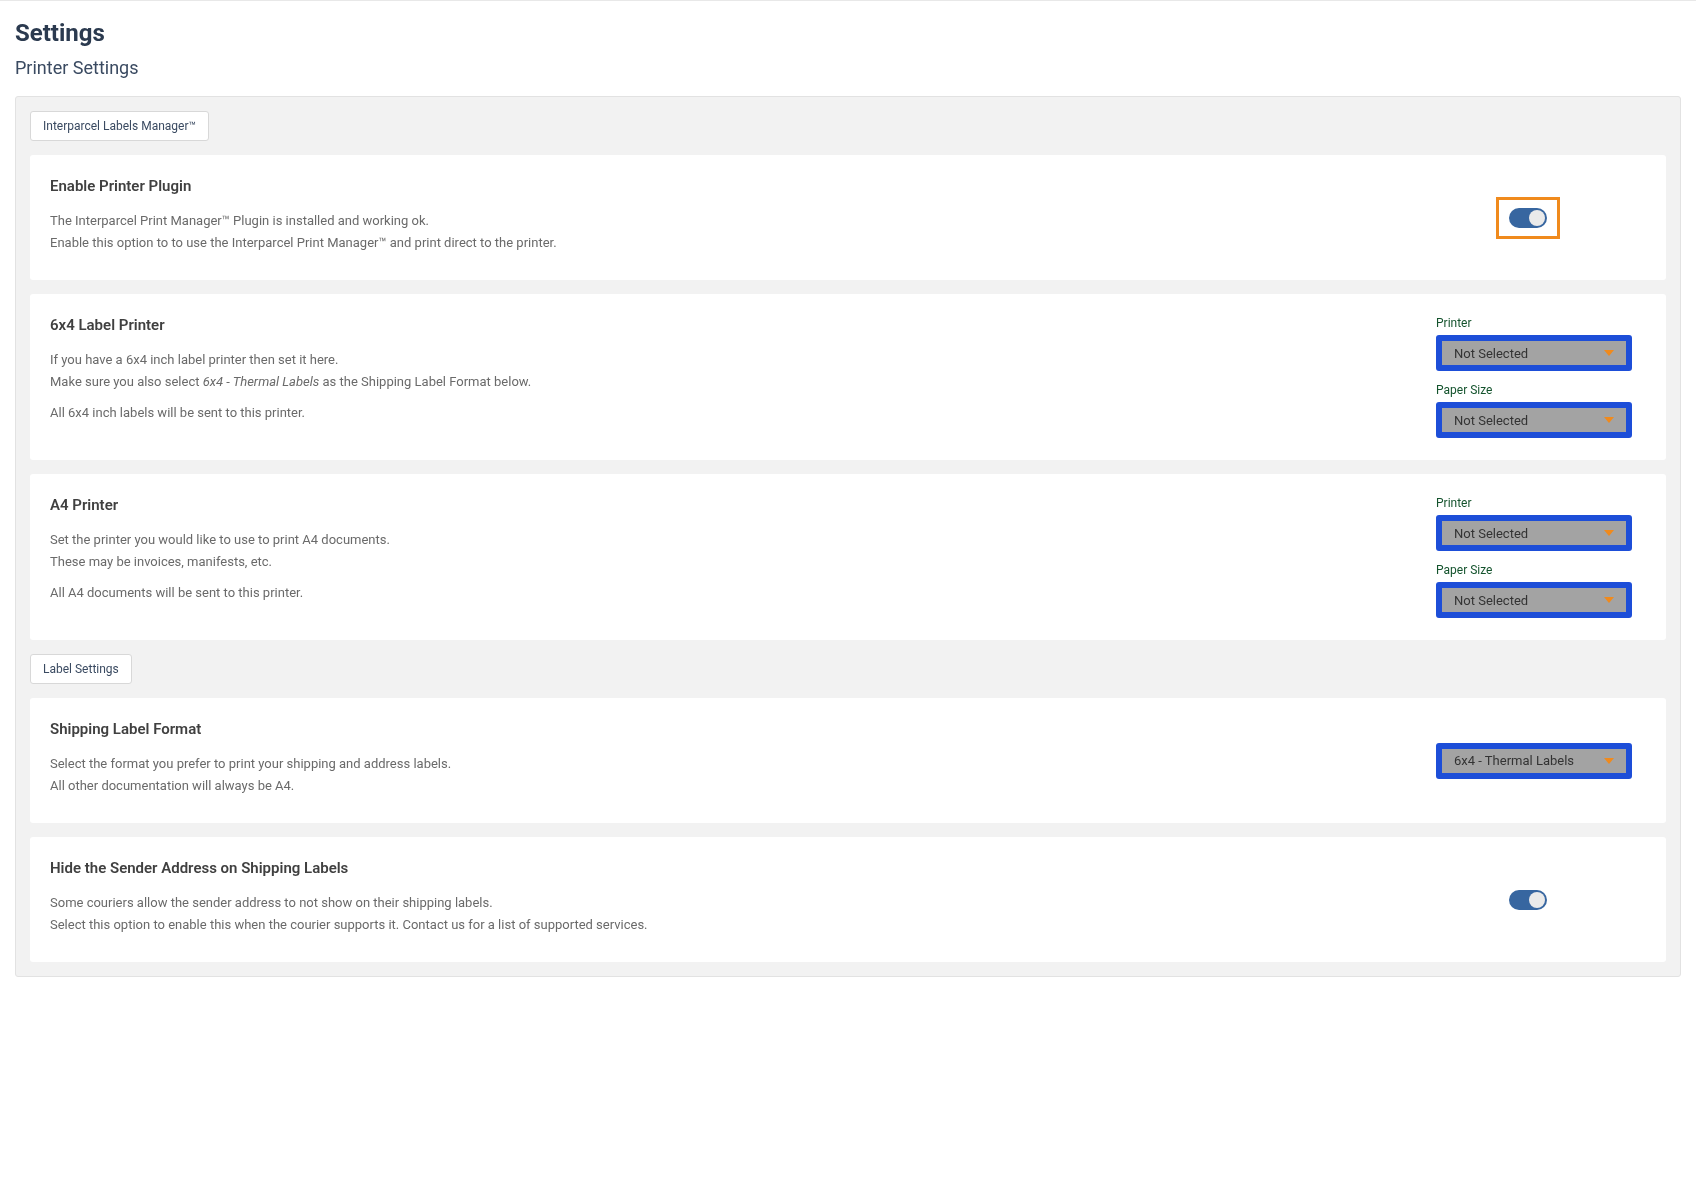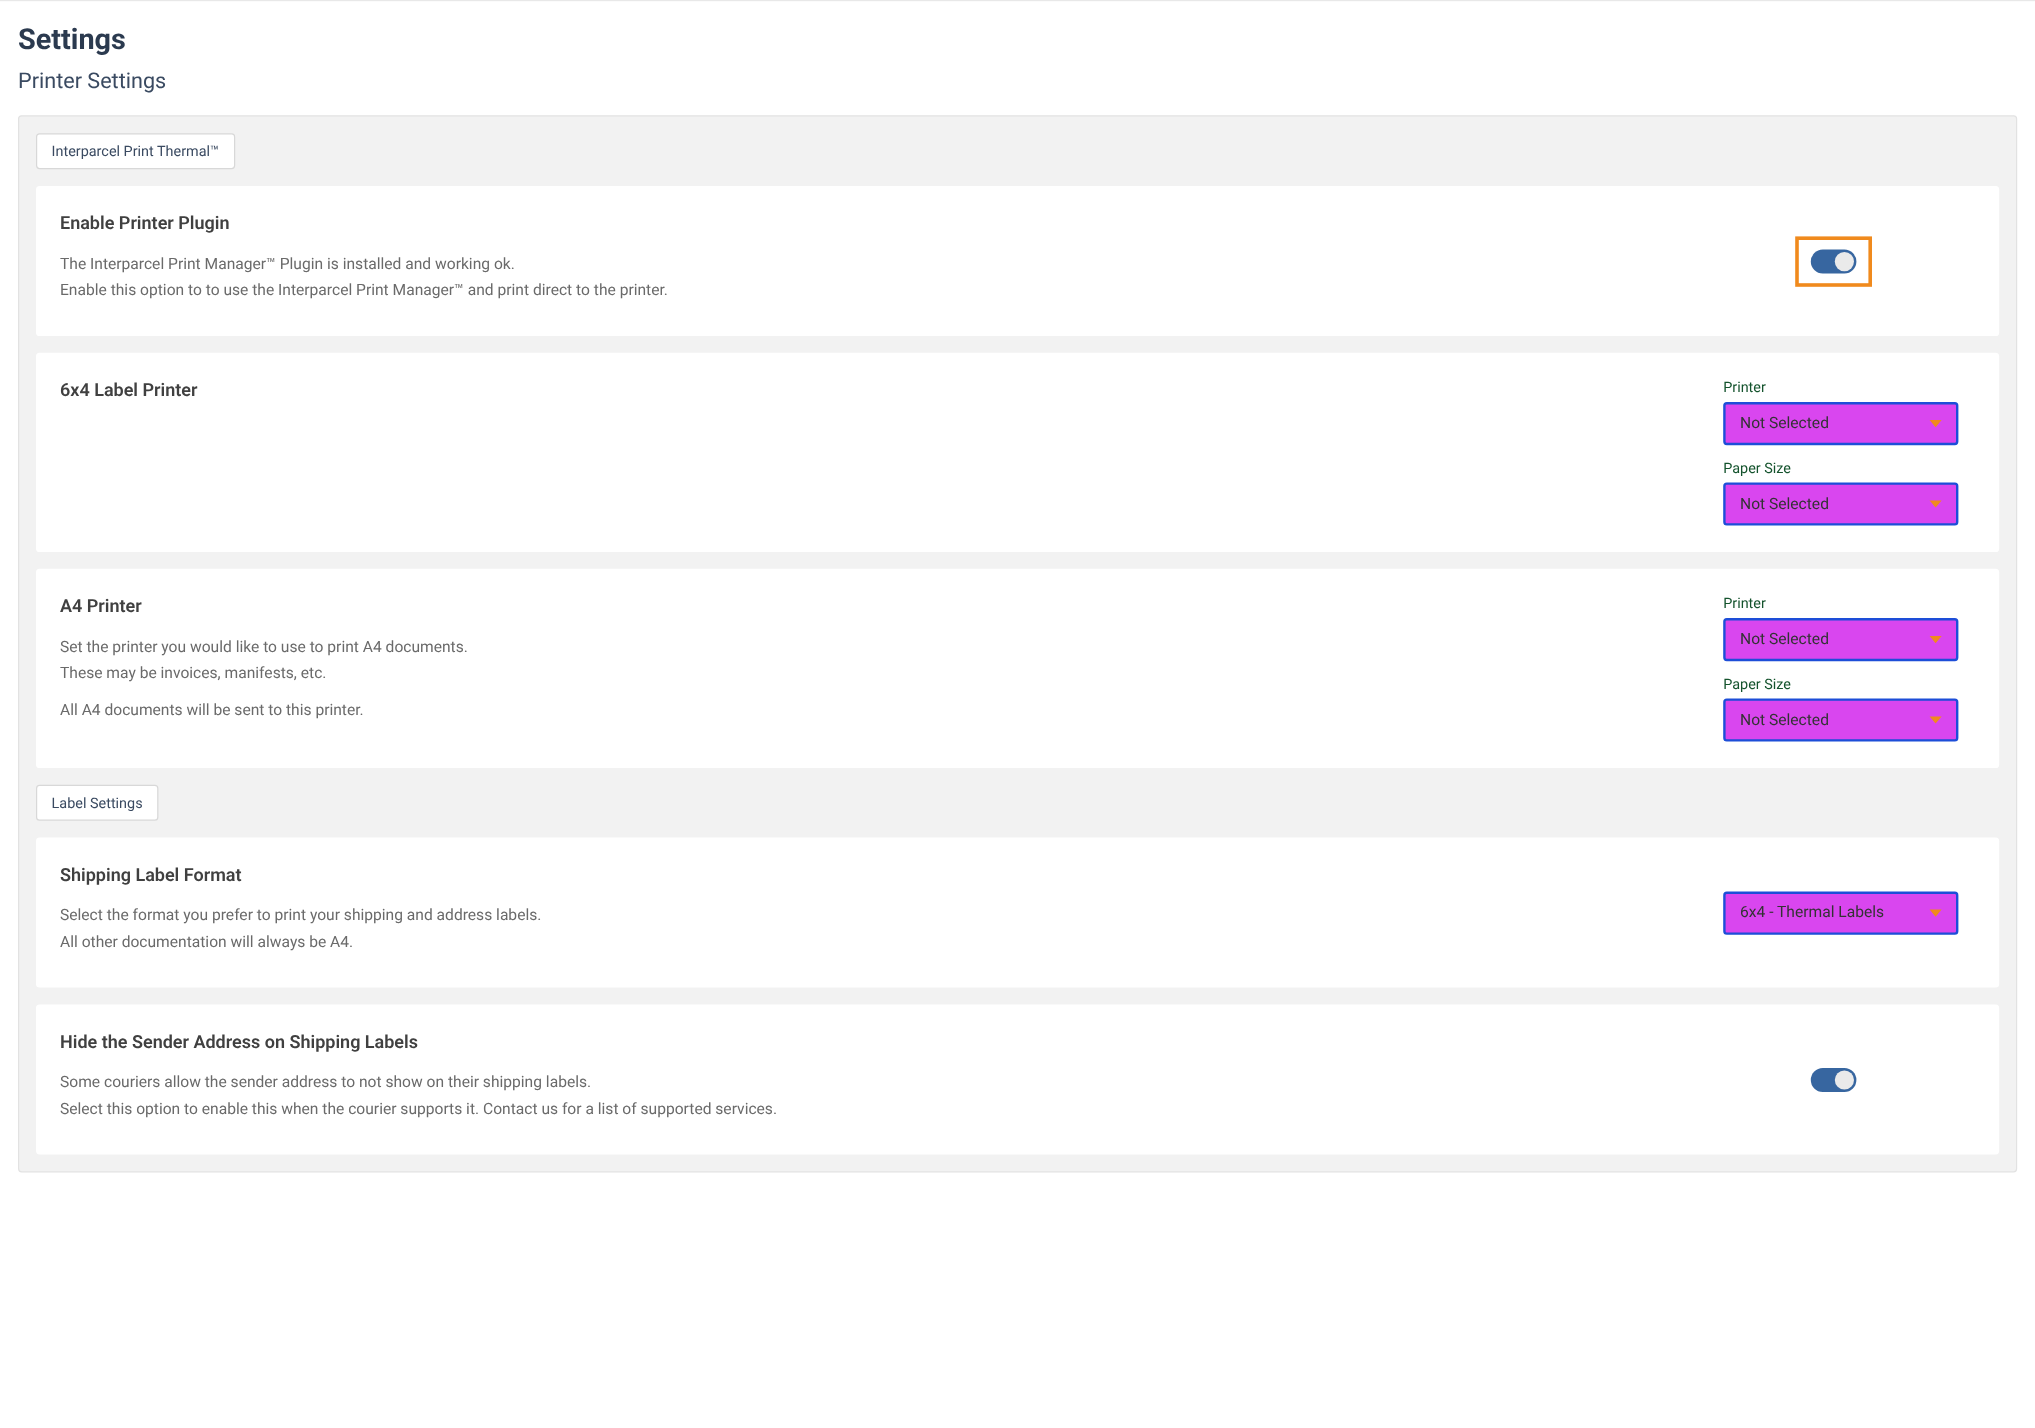--- a/index.html
+++ b/index.html
@@ -83,23 +83,23 @@
   .field-label {
     font-size: 12px;
     color: #14532d;
     margin-bottom: 5px;
     display: block;
   }
   .select-box {
     position: relative;
     width: 196px;
     height: 36px;
-    border: 2px solid #1d4ed8;
-    border-radius: 3px;
-    background: #d946ef;
+    border: 6px solid #1d4ed8;
+    border-radius: 3px;
+    background: #a3a3a3;
     display: flex;
     align-items: center;
     padding: 0 12px;
     cursor: pointer;
     font-size: 13px;
     color: #333;
   }
   .select-box .caret {
     position: absolute;
     right: 12px;
@@ -138,21 +138,21 @@
 </style>
 </head>
 <body>
 
 <div class="page">
   <h1 class="page-title">Settings</h1>
   <h2 class="page-subtitle">Printer Settings</h2>
 
   <div class="panel-outer">
 
-    <div class="section-tag">Interparcel Print Thermal™</div>
+    <div class="section-tag">Interparcel Labels Manager™</div>
 
     
     <div class="card">
       <div class="card-left">
         <div class="card-title">Enable Printer Plugin</div>
         <div class="card-desc">
           <p>The Interparcel Print Manager™ Plugin is installed and working ok.</p>
           <p>Enable this option to to use the Interparcel Print Manager™ and print direct to the printer.</p>
         </div>
       </div>
@@ -160,20 +160,27 @@
         <div class="highlight-box">
           <div class="toggle"></div>
         </div>
       </div>
     </div>
 
     
     <div class="card">
       <div class="card-left">
         <div class="card-title">6x4 Label Printer</div>
+        <div class="card-desc">
+          <p>If you have a 6x4 inch label printer then set it here.</p>
+          <p>
+            <span>Make sure you also select </span><em>6x4 - Thermal Labels</em><span> as the Shipping Label Format below.</span>
+          </p>
+          <p class="gap">All 6x4 inch labels will be sent to this printer.</p>
+        </div>
       </div>
       <div class="card-right">
         <div class="field-group">
           <span class="field-label">Printer</span>
           <div class="select-box">
             <span>Not Selected</span>
             <span class="caret"></span>
           </div>
         </div>
         <div class="field-group">

